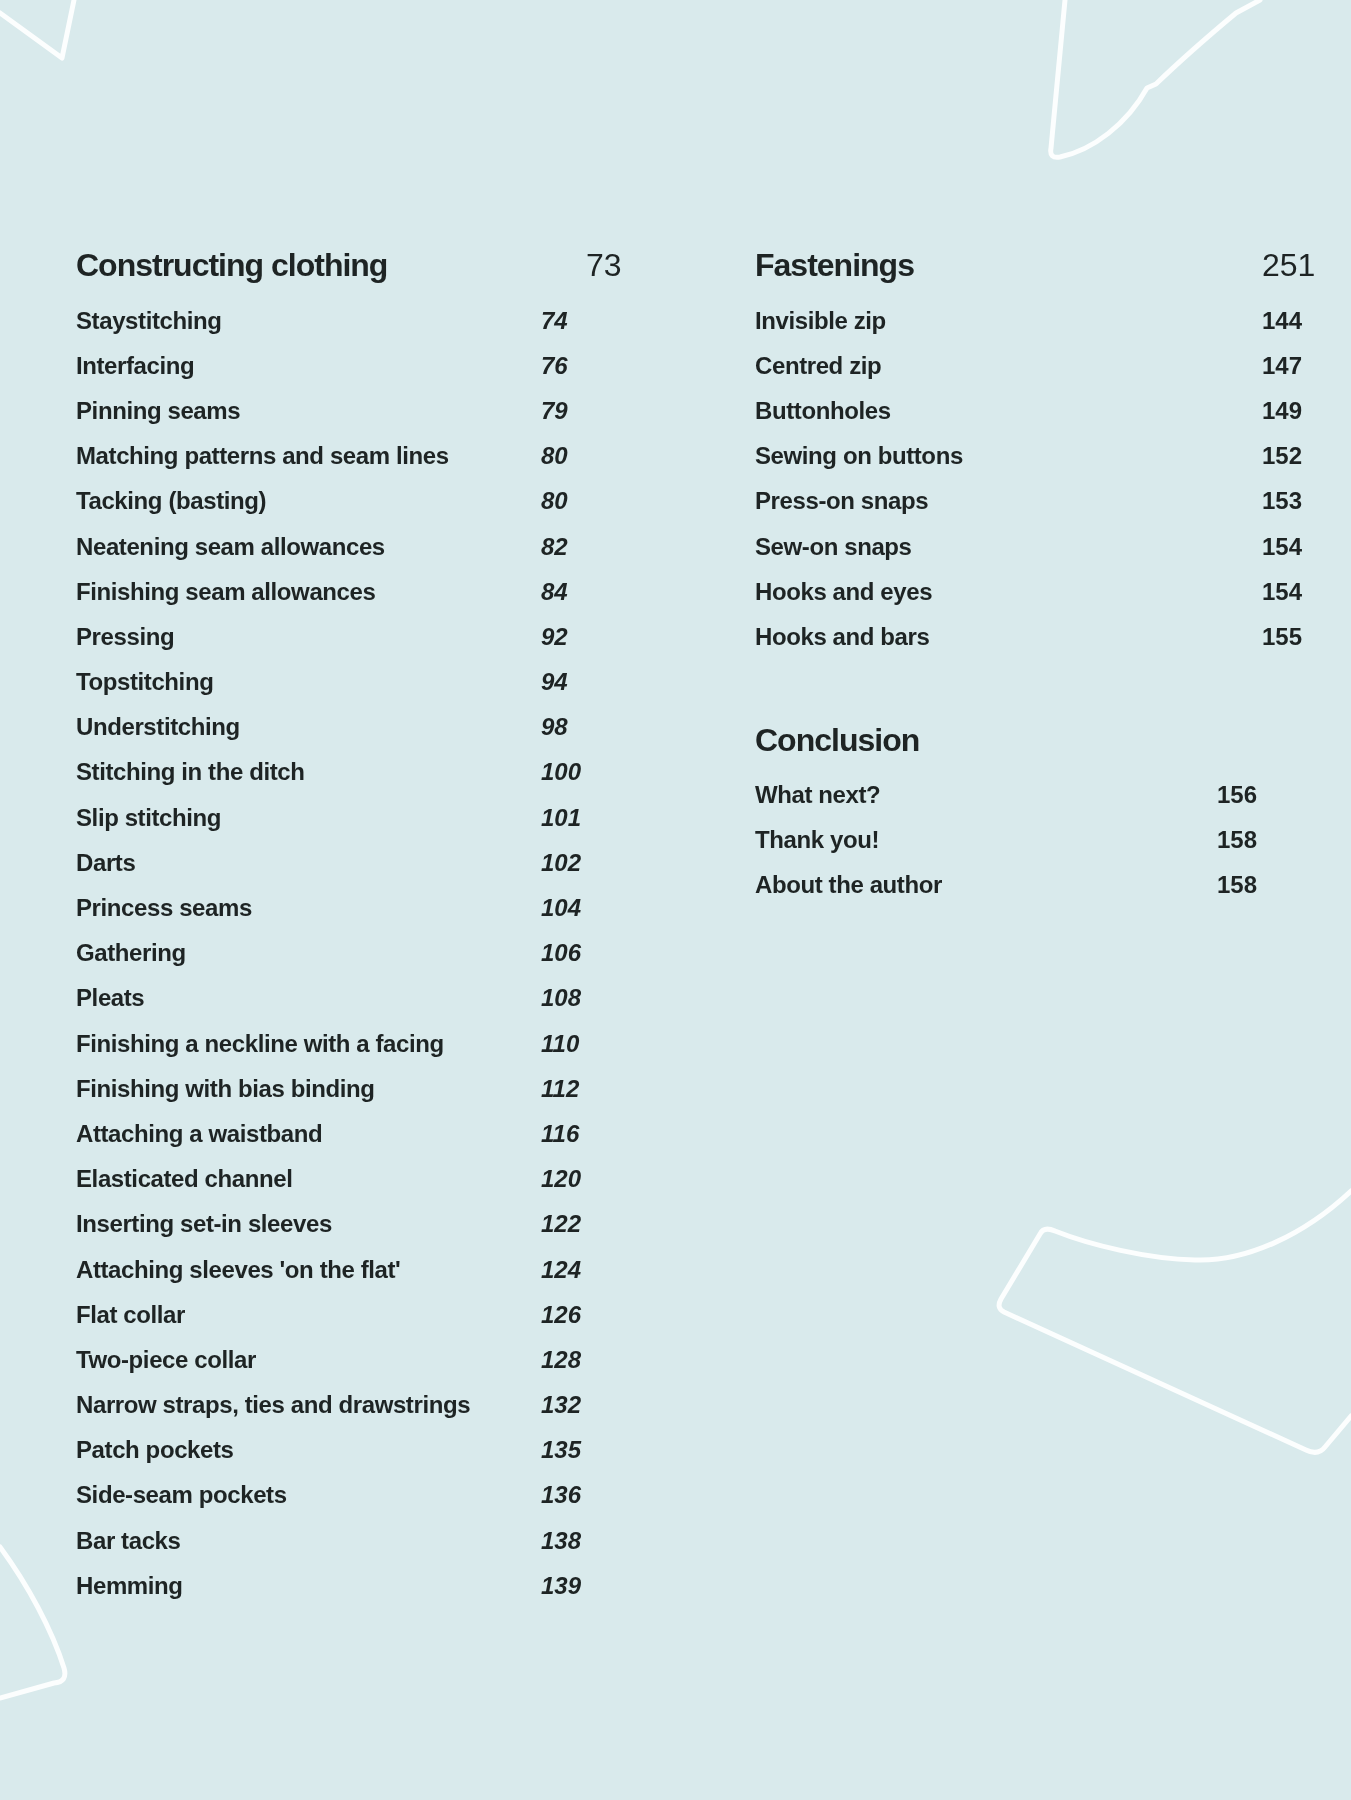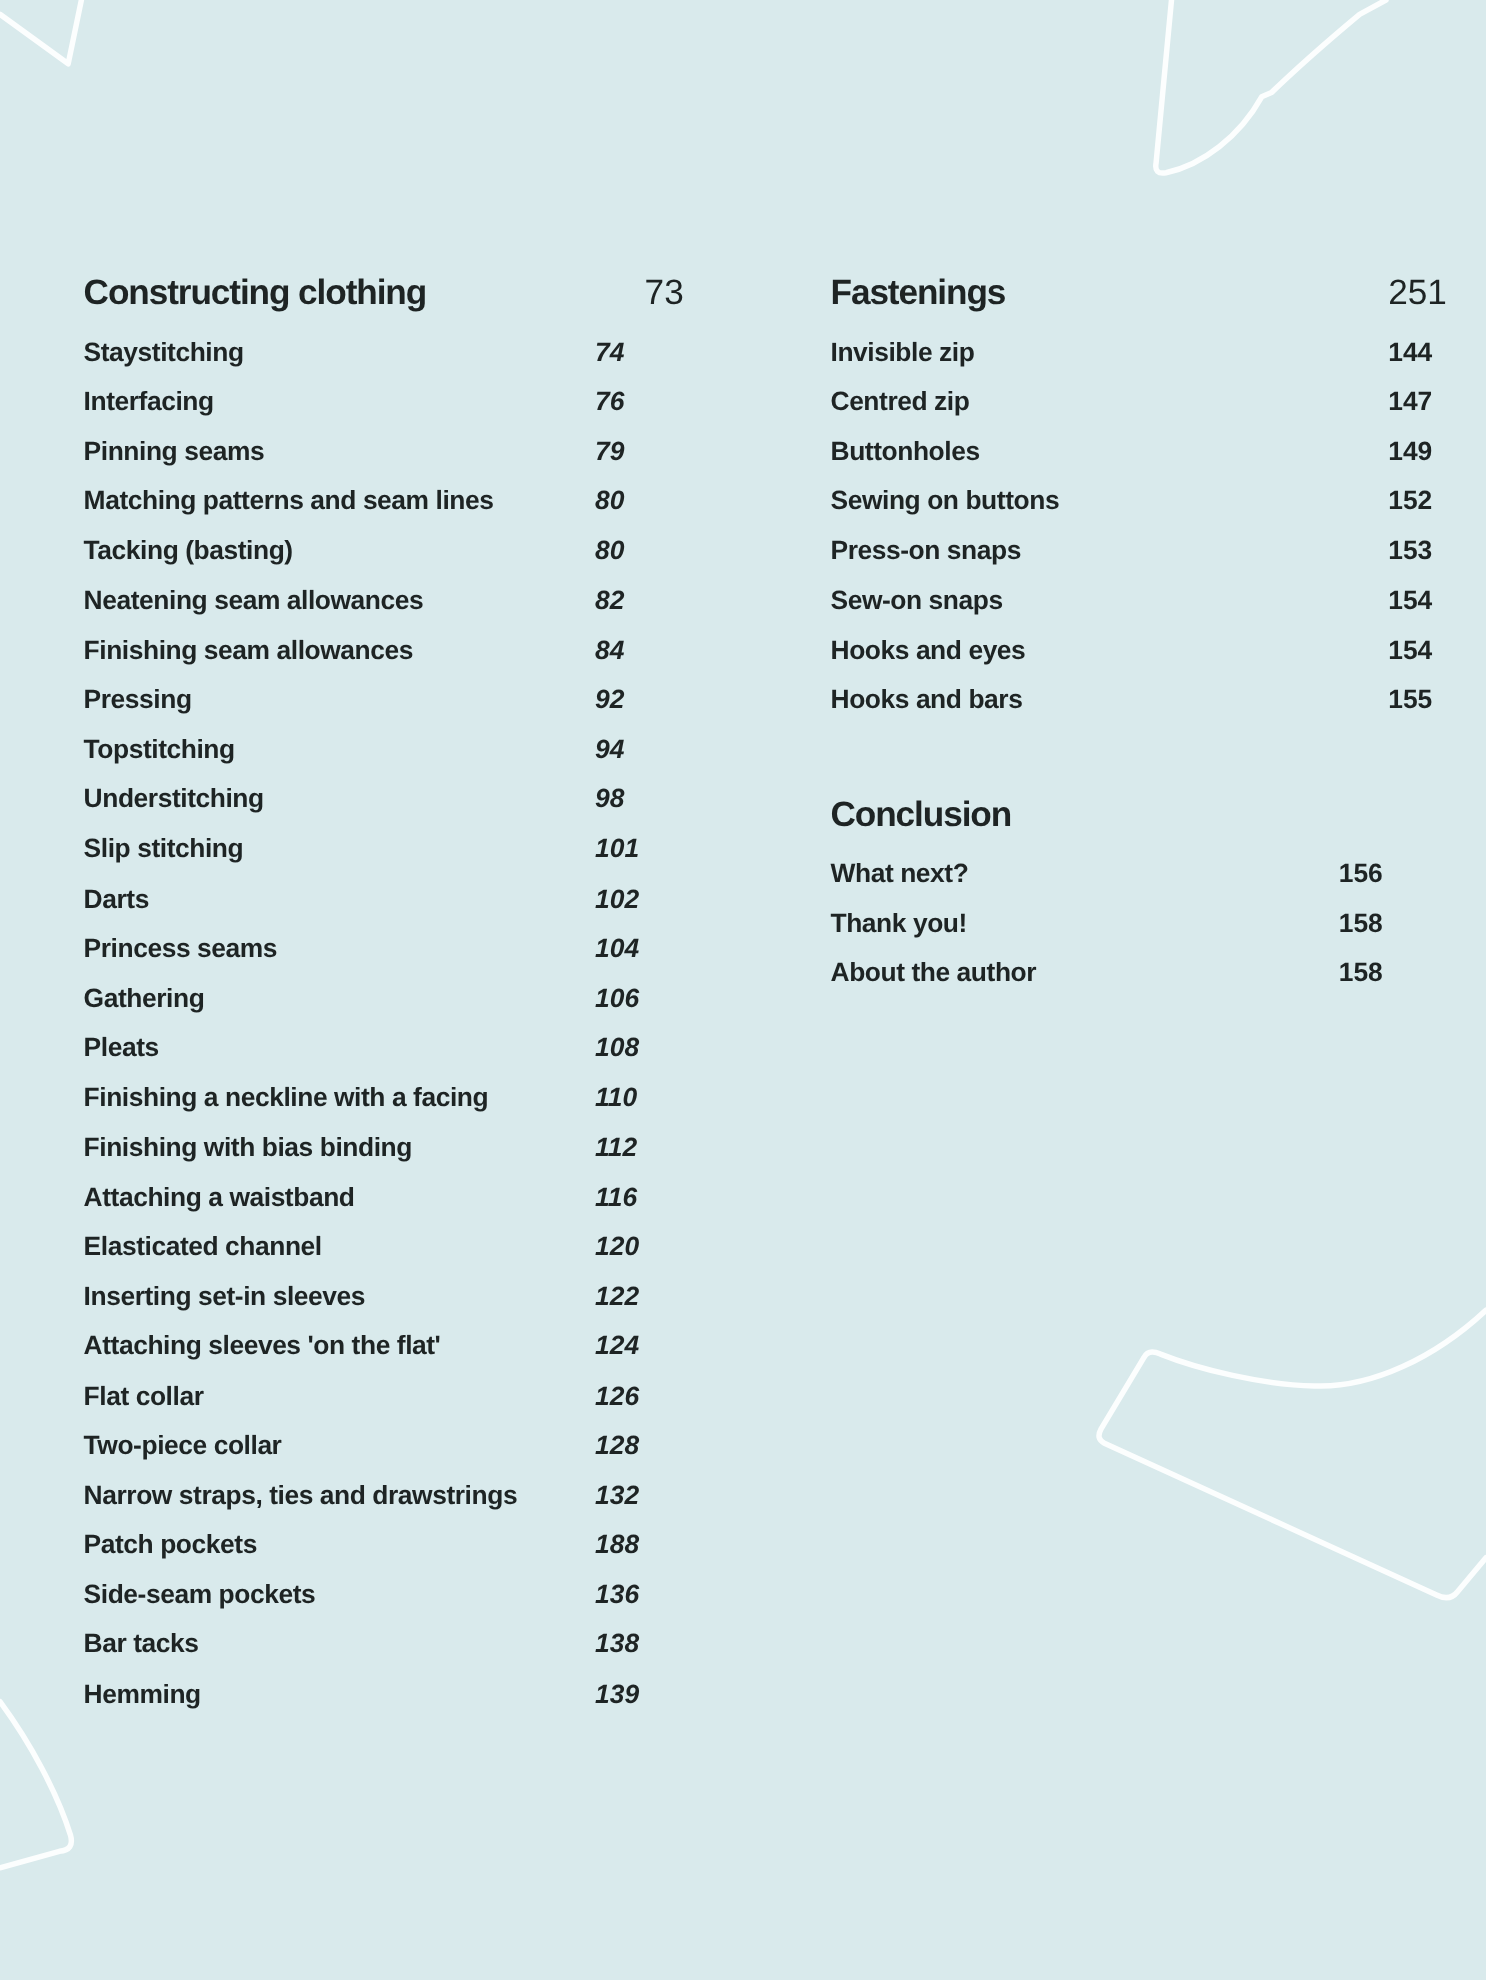--- a/index.html
+++ b/index.html
@@ -138,20 +138,24 @@
       <div class="toc-row">
         <span class="i-label">Topstitching</span>
         <span class="i-page">94</span>
       </div>
 
       <div class="toc-row">
         <span class="i-label">Understitching</span>
         <span class="i-page">98</span>
       </div>
 
+      <div class="toc-row">
+        <span class="i-label">Stitching in the ditch</span>
+        <span class="i-page">100</span>
+      </div>
 
       <div class="toc-row">
         <span class="i-label">Slip stitching</span>
         <span class="i-page">101</span>
       </div>
 
       <div class="toc-row">
         <span class="i-label">Darts</span>
         <span class="i-page">102</span>
       </div>
@@ -211,21 +215,21 @@
         <span class="i-page">128</span>
       </div>
 
       <div class="toc-row">
         <span class="i-label">Narrow straps, ties and drawstrings</span>
         <span class="i-page">132</span>
       </div>
 
       <div class="toc-row">
         <span class="i-label">Patch pockets</span>
-        <span class="i-page">188</span>
+        <span class="i-page">135</span>
       </div>
 
       <div class="toc-row">
         <span class="i-label">Side-seam pockets</span>
         <span class="i-page">136</span>
       </div>
 
       <div class="toc-row">
         <span class="i-label">Bar tacks</span>
         <span class="i-page">138</span>

